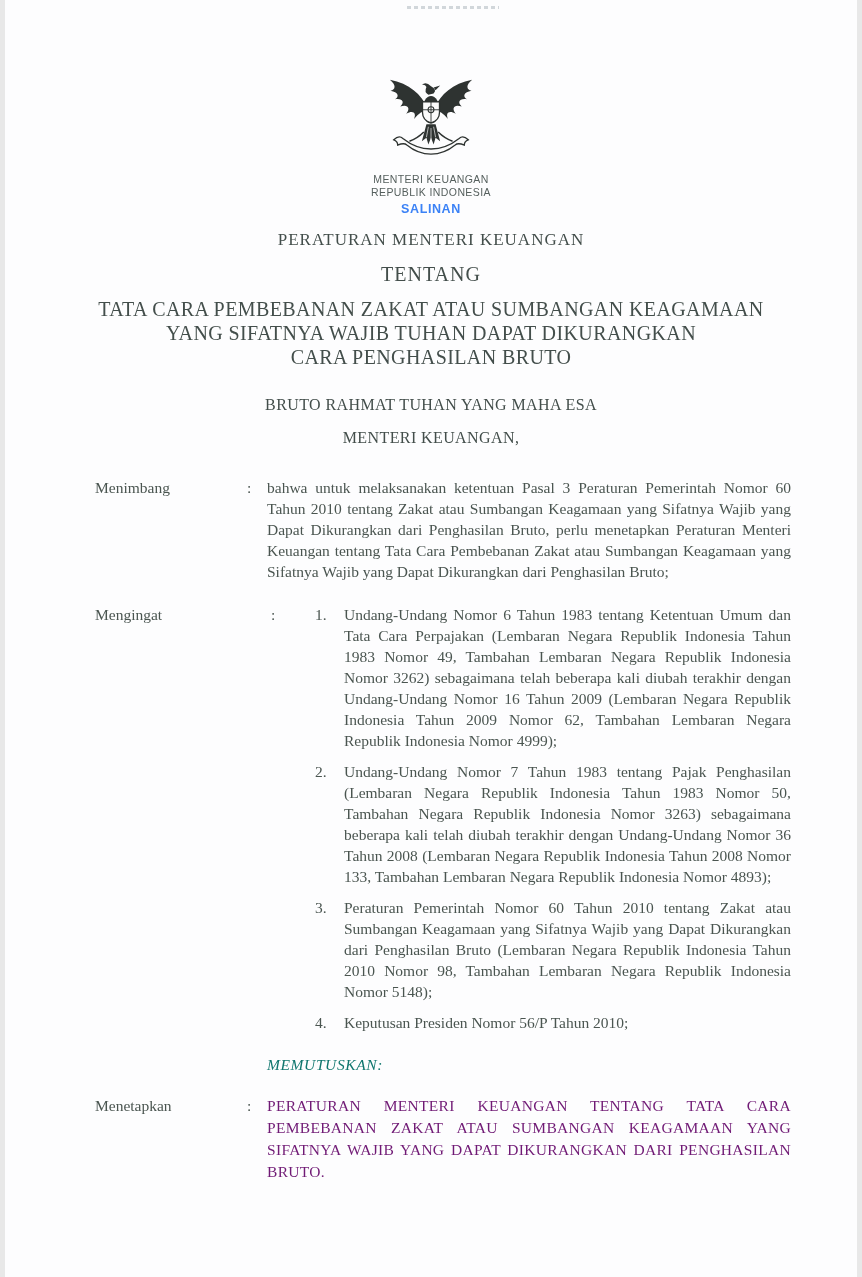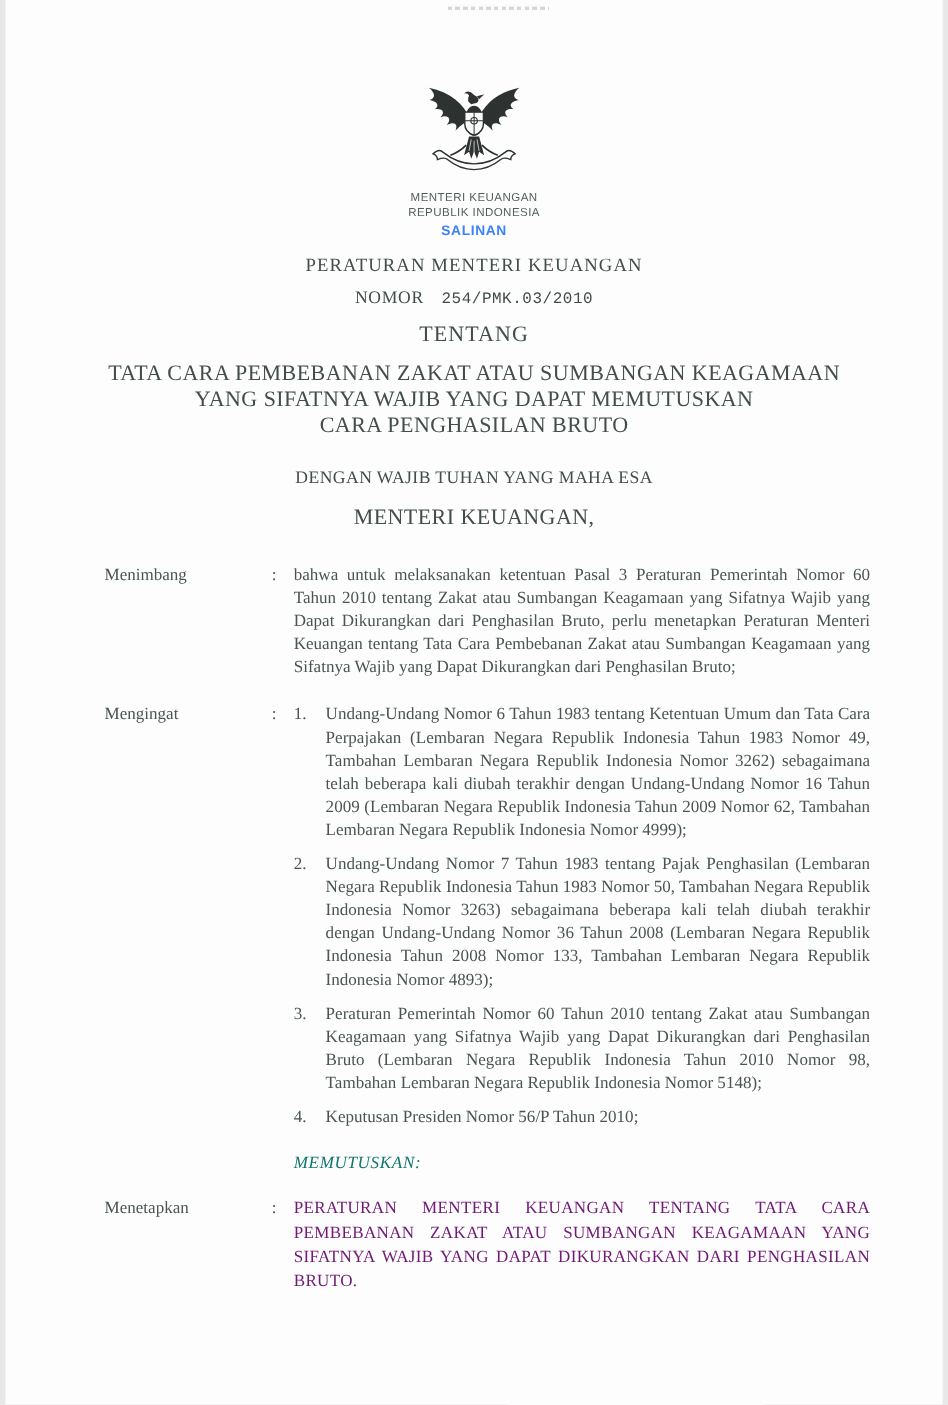--- a/index.html
+++ b/index.html
@@ -32,28 +32,28 @@
   .c { text-align: center; }
   .reg-title { margin-top: 13px; font-size: 17px; letter-spacing: 1px; color: #434e4b; }
   .nomor-line { margin-top: 11px; font-size: 16px; letter-spacing: .6px; color: #434e4b; }
   .nomor-line .num {
     font-family: "Liberation Mono", "DejaVu Sans Mono", monospace;
     font-size: 14.5px; letter-spacing: .5px; margin-left: 16px; color: #414b49;
   }
   .tentang { margin-top: 13px; font-size: 20px; letter-spacing: 1px; color: #434e4b; }
   .subject { margin-top: 11px; font-size: 20px; line-height: 24px; letter-spacing: .4px; color: #434e4b; }
   .invocation { margin-top: 27px; font-size: 16px; letter-spacing: .4px; color: #434e4b; }
-  .authority { margin-top: 15px; font-size: 20px; letter-spacing: .4px; color: #434e4b; }
+  .authority { margin-top: 15px; font-size: 16px; letter-spacing: .4px; color: #434e4b; }
   .body-block { padding: 0 66px 0 90px; }
   .row { display: grid; grid-template-columns: 152px 20px 1fr; align-items: start; }
   .row .label { font-size: 15.5px; line-height: 21px; }
   .row .colon { font-size: 15.5px; line-height: 21px; }
   .row .content { font-size: 15.5px; line-height: 21px; text-align: justify; }
   .menimbang-row { margin-top: 30px; }
-  .mengingat-row { margin-top: 22px; }
+  .mengingat-row { margin-top: 22px; gap: 24px; }
   .list-item { display: grid; grid-template-columns: 29px 1fr; margin-bottom: 10px; }
   .list-item:last-child { margin-bottom: 0; }
   .list-item .num { font-size: 15.5px; line-height: 21px; }
   .list-item .txt { font-size: 15.5px; line-height: 21px; text-align: justify; }
   .memutuskan-row { margin-top: 21px; }
   .memutuskan-row .content { letter-spacing: .6px; color: #0f766e; font-style: italic; }
   .menetapkan-row { margin-top: 20px; }
   .menetapkan-row .content { letter-spacing: .3px; line-height: 22px; color: #701a75; }
   .emblem-ink { fill: #2e3331; }
 </style>
@@ -95,33 +95,30 @@
   </div>
 
   <div class="ministry-head">
     <div class="line">MENTERI KEUANGAN</div>
     <div class="line">REPUBLIK INDONESIA</div>
     <div class="salinan">SALINAN</div>
   </div>
 
   <div class="c reg-title">PERATURAN MENTERI KEUANGAN</div>
 
-  <div class="c nomor-line">
-    <span>NOMOR</span><span class="num">254/PMK.03/2010</span>
-  </div>
 
   <div class="c tentang">TENTANG</div>
 
   <div class="c subject">
     <div>TATA CARA PEMBEBANAN ZAKAT ATAU SUMBANGAN KEAGAMAAN</div>
-    <div>YANG SIFATNYA WAJIB YANG DAPAT MEMUTUSKAN</div>
+    <div>YANG SIFATNYA WAJIB TUHAN DAPAT DIKURANGKAN</div>
     <div>CARA PENGHASILAN BRUTO</div>
   </div>
 
-  <div class="c invocation">DENGAN WAJIB TUHAN YANG MAHA ESA</div>
+  <div class="c invocation">BRUTO RAHMAT TUHAN YANG MAHA ESA</div>
   <div class="c authority">MENTERI KEUANGAN,</div>
 
   <div class="body-block">
 
     <div class="row menimbang-row">
       <div class="label">Menimbang</div>
       <div class="colon">:</div>
       <div class="content">bahwa untuk melaksanakan ketentuan Pasal 3 Peraturan Pemerintah Nomor 60 Tahun 2010 tentang Zakat atau Sumbangan Keagamaan yang Sifatnya Wajib yang Dapat Dikurangkan dari Penghasilan Bruto, perlu menetapkan Peraturan Menteri Keuangan tentang Tata Cara Pembebanan Zakat atau Sumbangan Keagamaan yang Sifatnya Wajib yang Dapat Dikurangkan dari Penghasilan Bruto;</div>
     </div>
 

